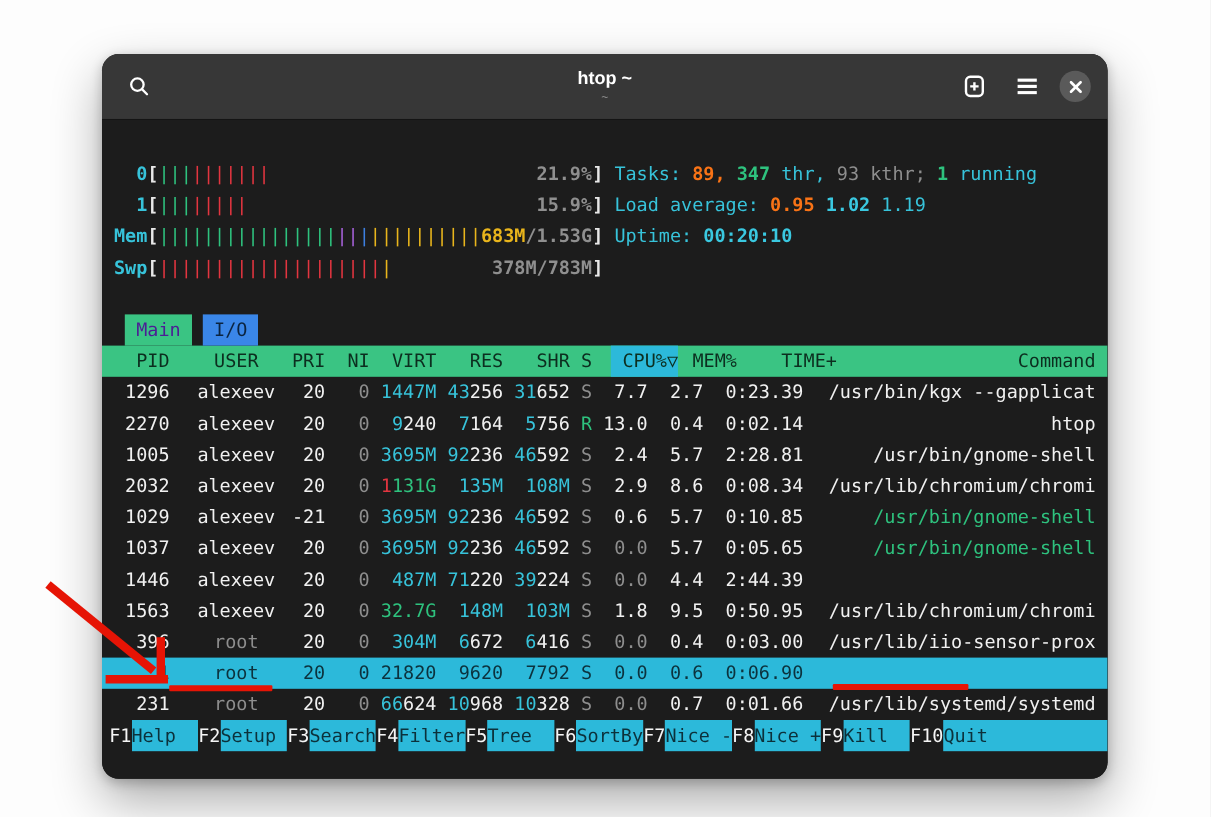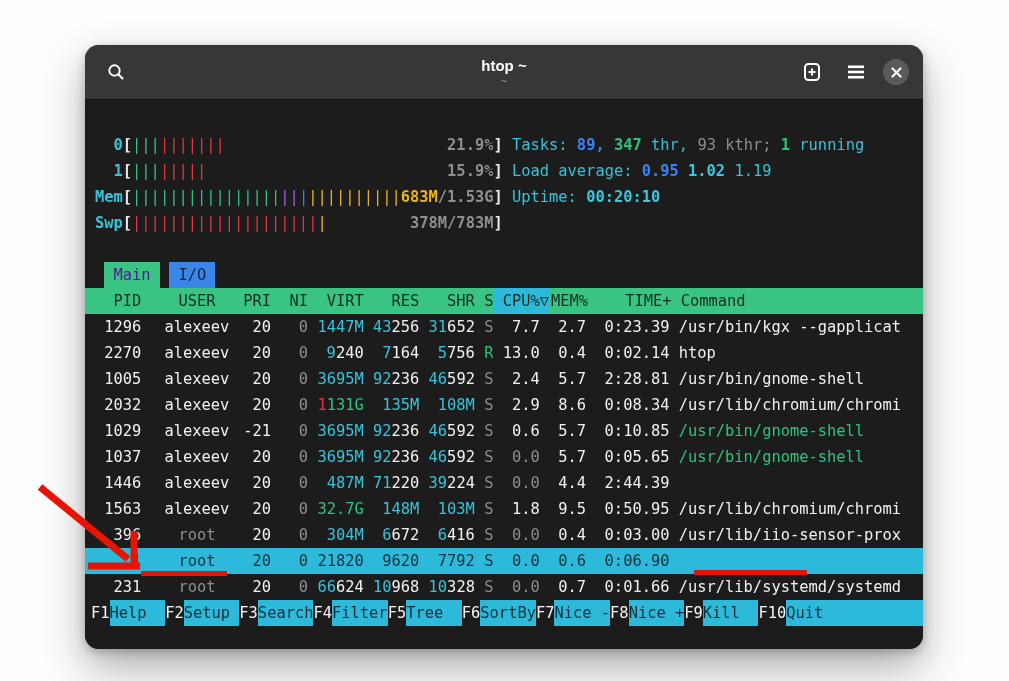--- a/index.html
+++ b/index.html
@@ -29,21 +29,21 @@
   .close-circle{width:26px;height:26px;border-radius:50%;background:#5a5a5a;display:flex;align-items:center;justify-content:center}
 
   
   .terminal{height:549px;background:var(--term-bg);border-radius:0 0 14px 14px;overflow:hidden;
             font-family:"DejaVu Sans Mono",monospace;font-size:15.4px;line-height:26px;color:var(--fg);
             padding-top:32px}
   .trow{height:26px;padding:0 10px;white-space:pre;display:flex}
 
   
   [data-c="fg"]{color:#f1f1f1}
-  [data-c="fgb"]{color:#3b82f6;font-weight:bold}
+  [data-c="fgb"]{color:#f97316;font-weight:bold}
   [data-c="dim"]{color:#8e8e8e}
   [data-c="dimb"]{color:#8f8f8f;font-weight:bold}
   [data-c="cyan"]{color:#37c3da}
   [data-c="cyanb"]{color:#3ac8e0;font-weight:bold}
   [data-c="green"]{color:#2ec27e}
   [data-c="greenb"]{color:#2ec27e;font-weight:bold}
   [data-c="red"]{color:#e23540}
   [data-c="yellow"]{color:#e9b51c}
   [data-c="yellowb"]{color:#e9b51c;font-weight:bold}
   [data-c="purple"]{color:#a561d8}
@@ -68,23 +68,23 @@
   .cell{flex:none;text-align:right;overflow:hidden;white-space:pre}
   .c-pid{width:5ch}
   .c-user{width:10ch;text-align:center;margin-left:1ch}
   .c-pri{width:3ch}
   .c-ni{width:3ch;margin-left:1ch;color:#8e8e8e}
   .c-virt,.c-res,.c-shr{width:5ch;margin-left:1ch}
   .c-s{width:1ch;margin-left:1ch;text-align:center}
   .c-cpu{width:4ch;margin-left:1ch}
   .c-mem{width:4ch;margin-left:1ch;color:#f1f1f1}
   .c-time{width:8ch;margin-left:1ch;color:#f1f1f1}
-  .c-cmd{flex:1;margin-left:1ch;text-align:left}
-  .h-cpusort{width:6ch;margin-left:0;background:var(--cyan-bg);color:#0c323d;}
-  .h-mem{margin-left:2px}
+  .c-cmd{flex:1;margin-left:1ch;text-align:right}
+  .h-cpusort{width:6ch;margin-left:16px;background:var(--cyan-bg);color:#0c323d;}
+  .h-mem{margin-left:12px}
   .prow .c-pid,.prow .c-pri{color:#f1f1f1}
   .prow[data-sel="true"]{background:var(--cyan-bg)}
   .prow[data-sel="true"] .cell,.prow[data-sel="true"] .cell *,
   .prow[data-sel="true"] [data-c]{color:var(--sel-text) !important;font-weight:normal}
 
   
   .fnbar{margin-top:0;padding:0 0 0 6px;display:flex;height:26px;line-height:26px;white-space:pre}
   .fnkey{color:#f5f5f5;flex:none;white-space:pre}
   .fnlabel{background:var(--cyan-bg);color:#0c313b;flex:none;white-space:pre}
   .fnlabel:last-child{flex:1}

